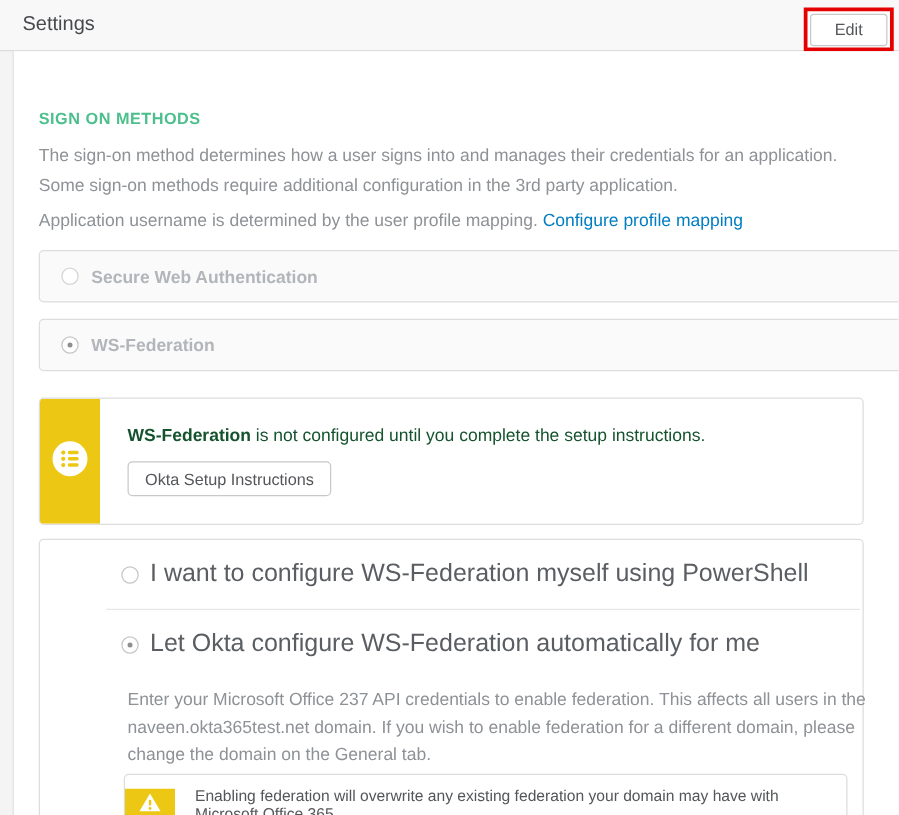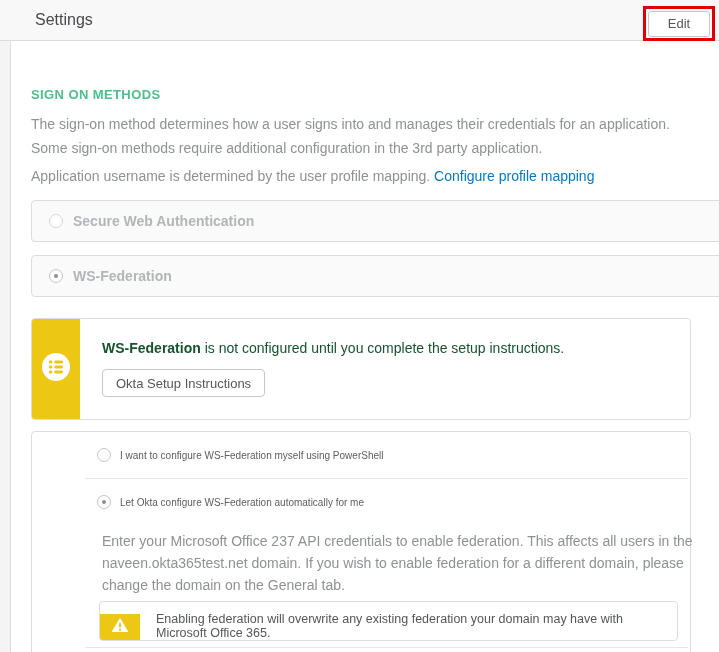--- a/index.html
+++ b/index.html
@@ -2,21 +2,21 @@
 <html><head>
 <meta charset="utf-8">
 <style>
   * { margin:0; padding:0; box-sizing:border-box; }
   html,body { background:#f4f4f4; }
   body { font-family:"Liberation Sans", sans-serif; }
   .screen { position:relative; width:719px; height:652px; overflow:hidden; background:#f4f4f4; }
 
   
   .hdr { position:relative; height:41px; background:#f8f8f8; border-bottom:1px solid #dcdcdc; }
-  .hdr-title { position:absolute; left:35px; top:0; line-height:40px; font-size:16px; color:#47494d; }
+  .hdr-title { position:absolute; left:18px; top:0; line-height:40px; font-size:16px; color:#47494d; }
   .edit-annotation { position:absolute; top:6px; right:4px; width:72px; height:35px; border:3px solid #e50000; background:#fff; display:flex; align-items:center; justify-content:center; }
   .edit-btn { width:62px; height:26px; background:#fff; border:1px solid #c8c8c8; border-radius:3px; font-size:13px; color:#54565a; font-family:"Liberation Sans", sans-serif; cursor:pointer; }
 
   
   .panel { position:absolute; top:41px; left:10px; right:0; bottom:0; background:#fff; border-left:1px solid #ddd; padding:46px 29px 0 20px; overflow:hidden; }
 
   .sec-heading { font-size:13px; font-weight:700; letter-spacing:.4px; color:#4cbf8c; }
   .para { margin-top:10px; font-size:14px; line-height:24px; color:#8e9195; max-width:662px; }
   .para.second { margin-top:4px; }
   .link { color:#007dc1; text-decoration:none; cursor:pointer; }
@@ -35,21 +35,21 @@
   .setup-card { margin-top:21px; width:660px; height:102px; border:1px solid #ddd; border-radius:4px; background:#fff; display:flex; overflow:hidden; }
   .setup-stripe { width:48px; background:#ecc713; display:flex; align-items:center; justify-content:center; }
   .setup-body { padding:21px 20px 0 22px; }
   .setup-msg { font-size:14px; color:#14532d; }
   .setup-msg b { font-weight:700; }
   .setup-btn { margin-top:13px; height:28px; padding:0 13px; background:#fff; border:1px solid #c8c8c8; border-radius:4px; font-size:13px; color:#54565a; font-family:"Liberation Sans", sans-serif; cursor:pointer; }
 
   
   .fed-card { margin-top:11px; width:660px; height:280px; border:1px solid #ddd; border-radius:4px; background:#fff; }
   .fed-row { display:flex; align-items:center; padding:16px 0 16px 65px; }
-  .fed-row-label { margin-left:9px; font-size:10px; color:#5a5d61; }
+  .fed-row-label { margin-left:9px; font-size:20px; color:#5a5d61; }
   .fed-divider { border-top:1px solid #e6e6e6; margin-left:53px; margin-right:2px; }
   .fed-desc { margin:5px 0 0 70px; width:592px; font-size:14px; line-height:22px; color:#8e9195; }
   .warn-box { margin:5px 0 0 67px; width:579px; height:40px; border:1px solid #ddd; border-radius:4px; background:#fff; display:flex; align-items:flex-end; overflow:hidden; }
   .warn-icon-cell { width:40px; flex:0 0 auto; background:#ecc713; display:flex; align-items:center; justify-content:center; }
   .warn-text { display:flex; align-items:center; padding:0 12px 0 16px; font-size:12.5px; color:#54565a; }
   .fed-bottom-divider { border-top:1px solid #e6e6e6; margin:6px 2px 0 53px; }
 </style>
 </head>
 <body>
 

